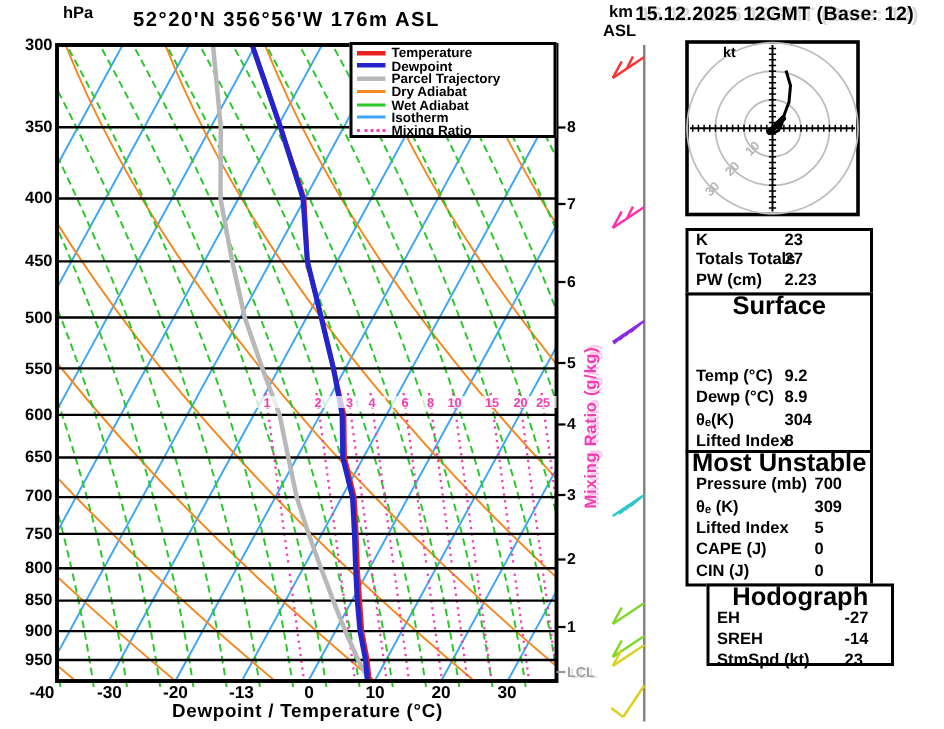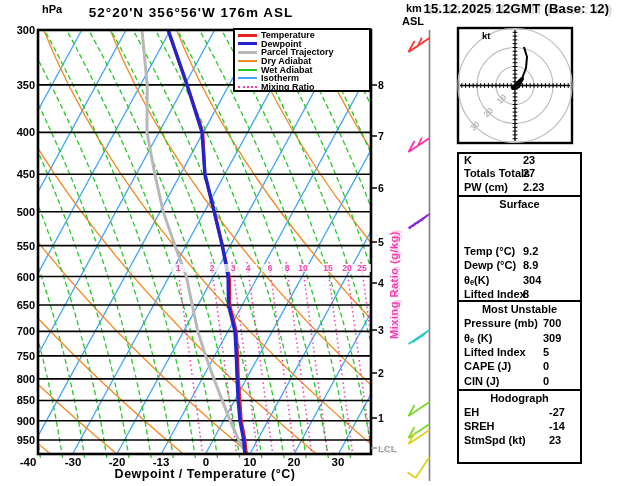--- a/index.html
+++ b/index.html
@@ -20,21 +20,21 @@
           text-shadow:2px 2px 0 #fbc6ea;letter-spacing:.5px;}
   .legend{position:absolute;left:233px;top:28px;width:138px;height:64px;background:#fff;
           border:2.5px solid #000;box-sizing:border-box;z-index:5;padding:1px 0 0 3px;}
   .lgrow{display:flex;align-items:center;height:8.6px;}
   .lgline{width:19px;margin-right:4px;flex:none;}
   .lgtxt{font-size:9px;line-height:8px;}
   .panel{position:absolute;left:457px;width:125px;border:2px solid #000;background:#fff;
          box-sizing:border-box;z-index:4;}
   .prow{position:relative;padding-left:5px;font-size:11px;}
   .pval{position:absolute;top:0;}
-  .phead{text-align:center;font-size:11px;}
+  .phead{text-align:center;font-size:17px;}
   .footer{font-size:12.5px;text-align:center;text-shadow:2px 1px 0 #cfcfcf;letter-spacing:.2px;}
   .kt{font-size:9.5px;padding-left:20px;}
 </style>
 </head>
 <body>
 
 <div class="stage">
   <svg id="gfx" width="629" height="486">
       <defs>
         <clipPath id="plotclip">
@@ -361,21 +361,21 @@
         <div class="prow" style="line-height: 14.5714px; height: 14.5714px;"><span>CIN (J)</span><span class="pval" style="left: 64px;">0</span></div>
       </div>
       <div class="panel" style="top:300px;height:91px;">
         <div class="phead" style="line-height: 14.3333px; height: 14.3333px;">Most Unstable</div>
         <div class="prow" style="line-height: 14.3333px; height: 14.3333px;"><span>Pressure (mb)</span><span class="pval" style="left: 84px;">700</span></div>
         <div class="prow" style="line-height: 14.3333px; height: 14.3333px;"><span>θₑ (K)</span><span class="pval" style="left: 84px;">309</span></div>
         <div class="prow" style="line-height: 14.3333px; height: 14.3333px;"><span>Lifted Index</span><span class="pval" style="left: 84px;">5</span></div>
         <div class="prow" style="line-height: 14.3333px; height: 14.3333px;"><span>CAPE (J)</span><span class="pval" style="left: 84px;">0</span></div>
         <div class="prow" style="line-height: 14.3333px; height: 14.3333px;"><span>CIN (J)</span><span class="pval" style="left: 84px;">0</span></div>
       </div>
-      <div class="panel" style="top:389px;height:75px;">
+      <div class="panel" style="top:389px;height:55px;margin-left:14px;">
         <div class="phead" style="line-height: 14px; height: 14px;">Hodograph</div>
         <div class="prow" style="line-height: 14px; height: 14px;"><span>EH</span><span class="pval" style="left: 90px;">-27</span></div>
         <div class="prow" style="line-height: 14px; height: 14px;"><span>SREH</span><span class="pval" style="left: 90px;">-14</span></div>
         <div class="prow" style="line-height: 14px; height: 14px;"><span>StmSpd (kt)</span><span class="pval" style="left: 90px;">23</span></div>
       </div>
     </div>
 
 </div>
 
 </body></html>

